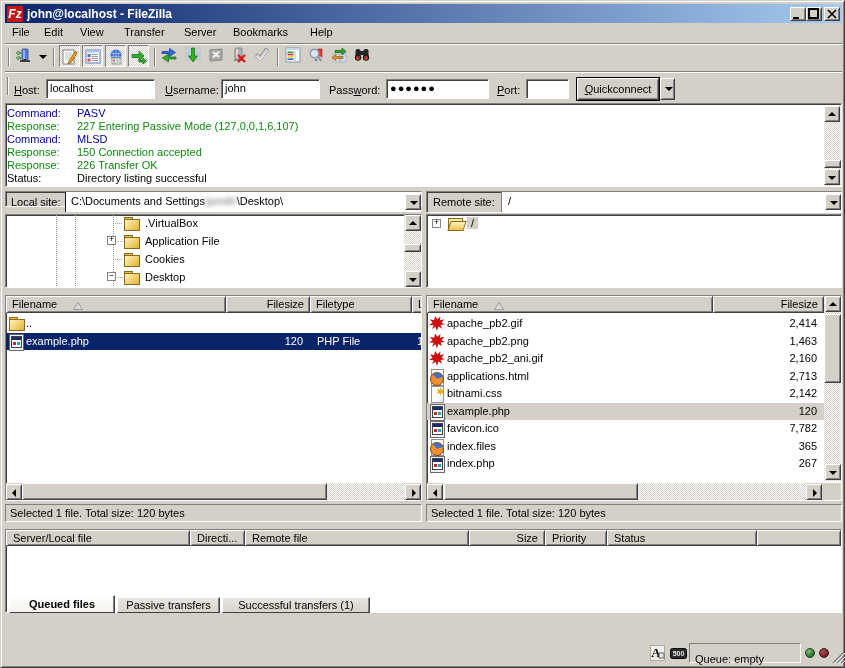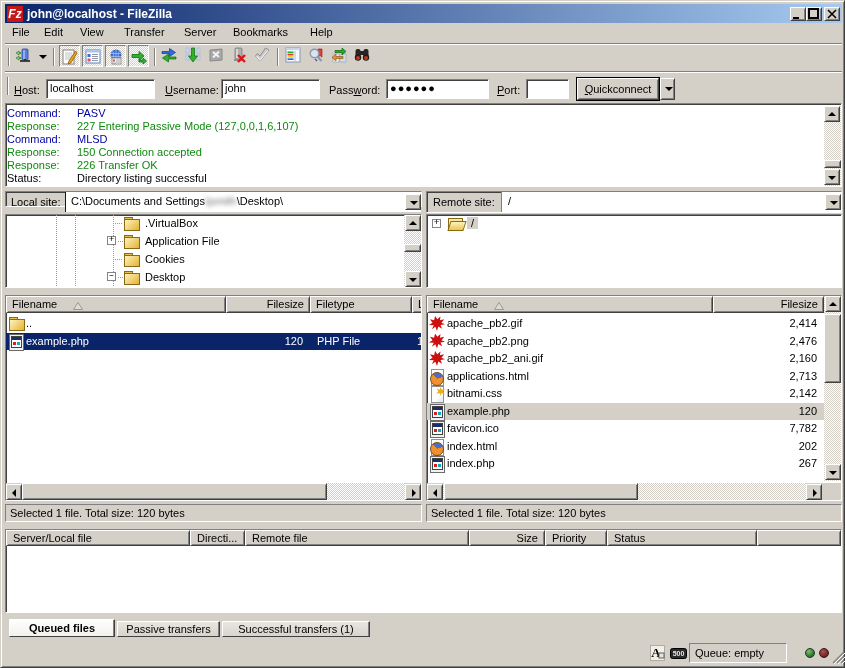--- a/index.html
+++ b/index.html
@@ -352,21 +352,21 @@
         </svg></div>
     <div class="hdrbtn r" style="left:286px; width:111px;">Filesize</div>
     <div class="rrow" style="top:19px;">
         <span class="icon apacheicon"></span>
         <span class="nm">apache_pb2.gif</span>
         <span class="sz">2,414</span>
       </div>
     <div class="rrow" style="top:36.5px;">
         <span class="icon apacheicon"></span>
         <span class="nm">apache_pb2.png</span>
-        <span class="sz">2,476</span>
+        <span class="sz">1,463</span>
       </div>
     <div class="rrow" style="top:54px;">
         <span class="icon apacheicon"></span>
         <span class="nm">apache_pb2_ani.gif</span>
         <span class="sz">2,160</span>
       </div>
     <div class="rrow" style="top:71.5px;">
         <span class="icon fficon"></span>
         <span class="nm">applications.html</span>
         <span class="sz">2,713</span>
@@ -381,22 +381,22 @@
         <span class="nm">example.php</span>
         <span class="sz">120</span>
       </div>
     <div class="rrow" style="top:124px;">
         <span class="icon phpicon"></span>
         <span class="nm">favicon.ico</span>
         <span class="sz">7,782</span>
       </div>
     <div class="rrow" style="top:141.5px;">
         <span class="icon fficon"></span>
-        <span class="nm">index.html</span>
-        <span class="sz">202</span>
+        <span class="nm">index.files</span>
+        <span class="sz">365</span>
       </div>
     <div class="rrow" style="top:159px;">
         <span class="icon phpicon"></span>
         <span class="nm">index.php</span>
         <span class="sz">267</span>
       </div>
 
     <div class="sb sbtrack" style="position:absolute; right:0; top:0; width:17px; height:185px;"></div>
     <div class="sbbtn" style="right:0; top:0;">
         <div class="arrow" style="left:3px; top:5px; border-left:4px solid transparent; border-right:4px solid transparent; border-bottom:4px solid #000;"></div>
@@ -423,37 +423,37 @@
   <div class="abs white sunken2" style="left:4px; top:528px; width:837px; height:84px; overflow:hidden;">
     <div class="qhdr" style="left:0; width:184px;">Server/Local file</div>
     <div class="qhdr" style="left:184px; width:55px;">Directi...</div>
     <div class="qhdr" style="left:239px; width:224px;">Remote file</div>
     <div class="qhdr r" style="left:463px; width:76px;">Size</div>
     <div class="qhdr" style="left:539px; width:62px;">Priority</div>
     <div class="qhdr" style="left:601px; width:150px;">Status</div>
     <div class="qhdr" style="left:751px; width:84px;"></div>
   </div>
 
-  <div class="abs" style="left:4px; top:618px; width:837px; height:18px;">
+  <div class="abs" style="left:4px; top:594px; width:837px; height:18px;">
     <div class="tab" style="left:4px; top:0px; width:106px; height:18px; background:linear-gradient(#fefefe,#f2f1ec); font-weight:bold; line-height:17px;">Queued files</div>
     <div class="tab" style="left:112px; top:2px; width:103px; height:16px; line-height:15px; background:linear-gradient(#e8e6e0,#d8d4cc);">Passive transfers</div>
     <div class="tab" style="left:217px; top:2px; width:148px; height:16px; line-height:15px; background:linear-gradient(#e8e6e0,#d8d4cc);">Successful transfers (1)</div>
   </div>
 
   <div class="abs" style="left:4px; top:641px; width:837px; height:24px;">
     <svg style="position:absolute; left:645px; top:3px;" width="15" height="16" viewBox="0 0 15 16">
       <rect x="0.5" y="0.5" width="14" height="15" fill="#f0efea" stroke="#b0aca0"></rect>
       <text x="6" y="12" font-family="Liberation Serif" font-size="13" font-weight="bold" text-anchor="middle" fill="#000">A</text>
       <rect x="9" y="8" width="5" height="5" fill="#e8e4dc" stroke="#606060"></rect>
     </svg>
     <svg style="position:absolute; left:665px; top:6px;" width="17" height="11" viewBox="0 0 17 11">
       <rect x="0.5" y="0.5" width="16" height="10" rx="2" fill="#2a2a2a" stroke="#000"></rect>
       <text x="8.5" y="8" font-size="7" font-weight="bold" text-anchor="middle" fill="#e8e8e8" font-family="Liberation Sans">500</text>
     </svg>
-    <div class="statusbox" style="left:684px; top:1px; width:98px; height:20px; padding:3px 5px;">Queue: empty</div>
+    <div class="statusbox" style="left:684px; top:1px; width:112px; height:20px; padding:9px 5px;">Queue: empty</div>
     <div class="led" style="left:800px; top:6px; background:radial-gradient(circle at 35% 30%, #7fbf6f, #2d6e2d 70%); border:1px solid #1c3c1c;"></div>
     <div class="led" style="left:814px; top:6px; background:radial-gradient(circle at 35% 30%, #b05050, #6e2424 70%); border:1px solid #3a1414;"></div>
     <svg style="position:absolute; left:827px; top:9px;" width="13" height="13" viewBox="0 0 13 13">
       <path d="M12 1 L1 12 M12 5 L5 12 M12 9 L9 12" stroke="#808080" stroke-width="1.4"></path>
       <path d="M13 2 L2 13 M13 6 L6 13 M13 10 L10 13" stroke="#fff" stroke-width="1"></path>
     </svg>
   </div>
 </div>
 
 </body></html>

